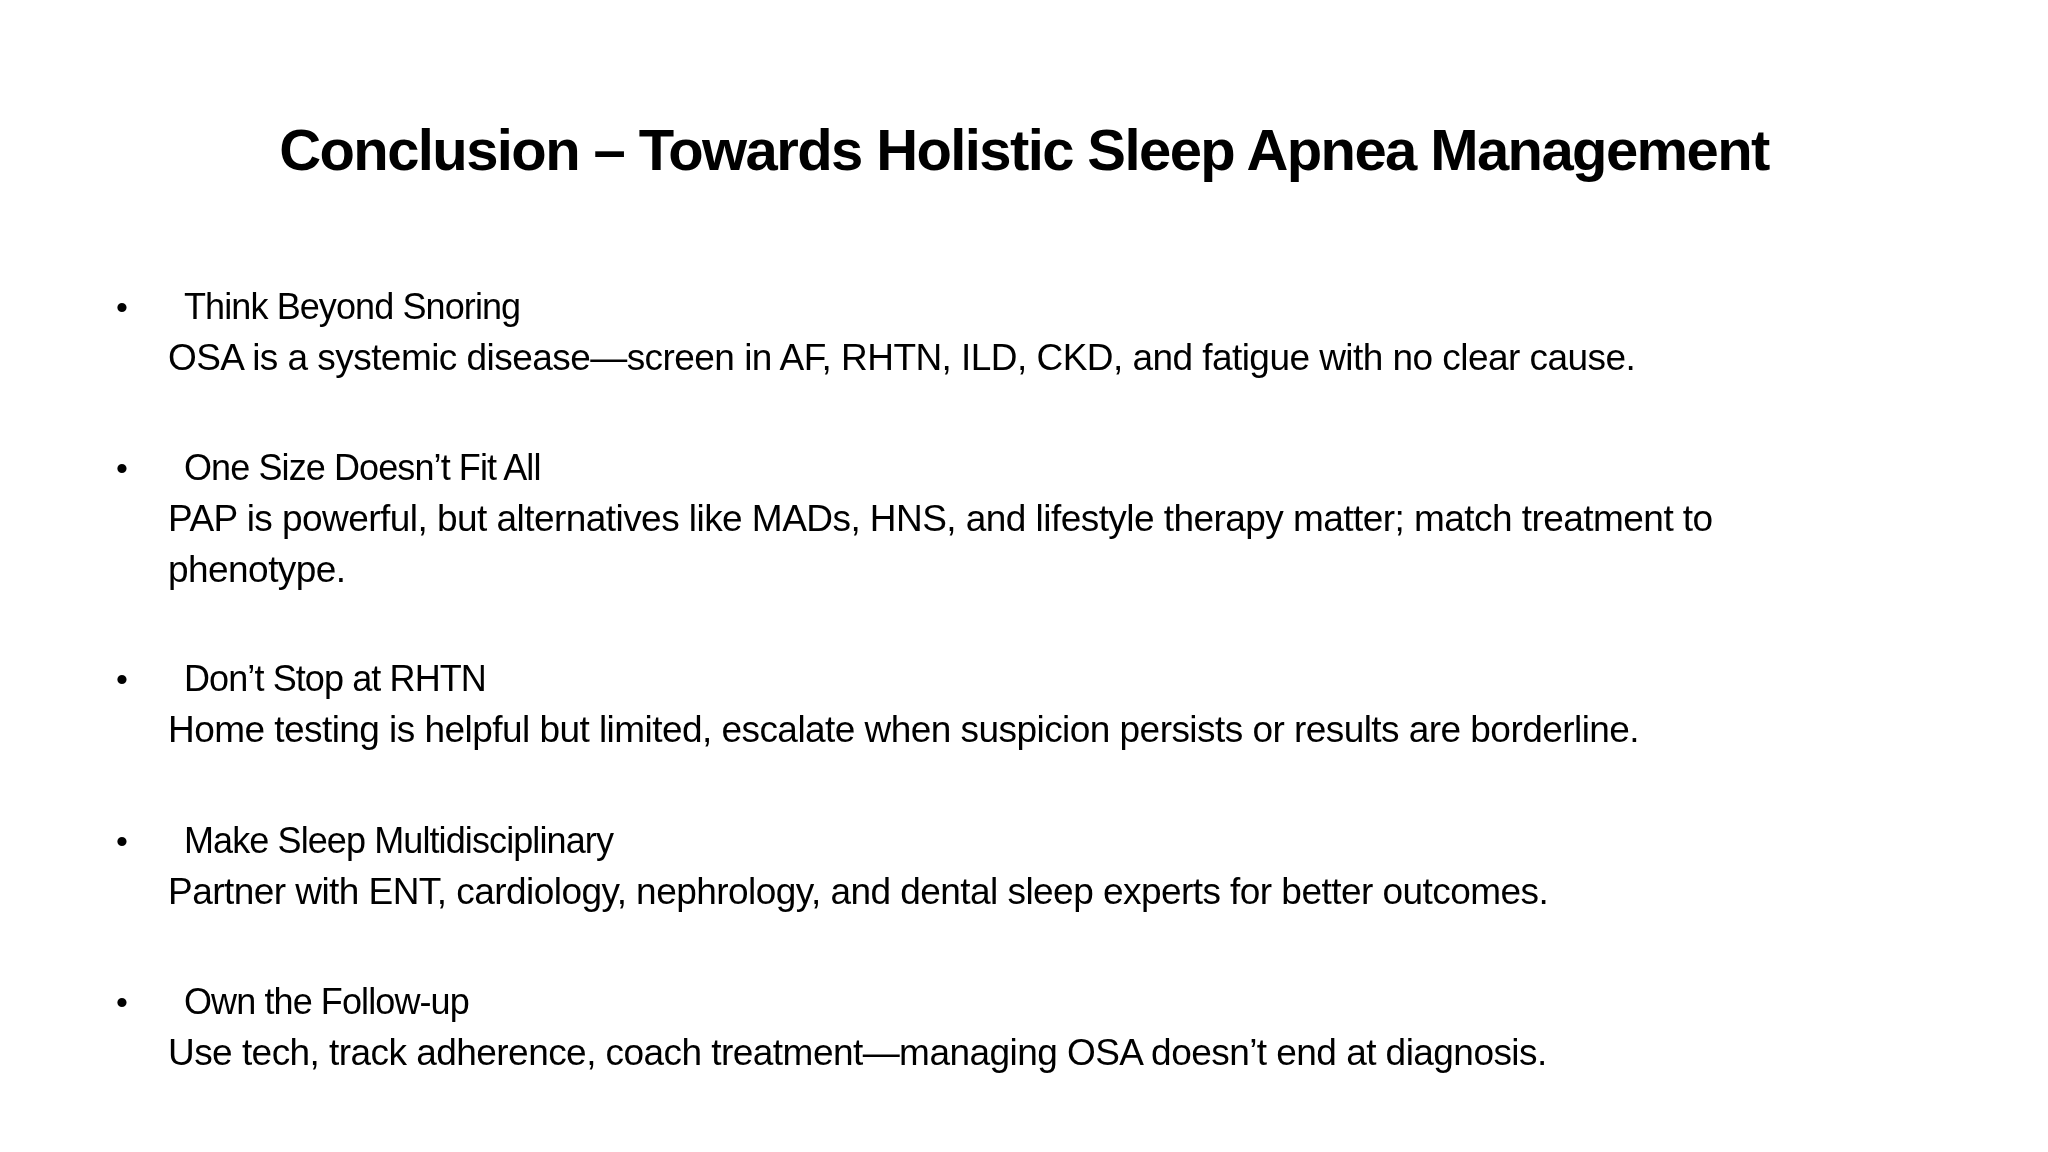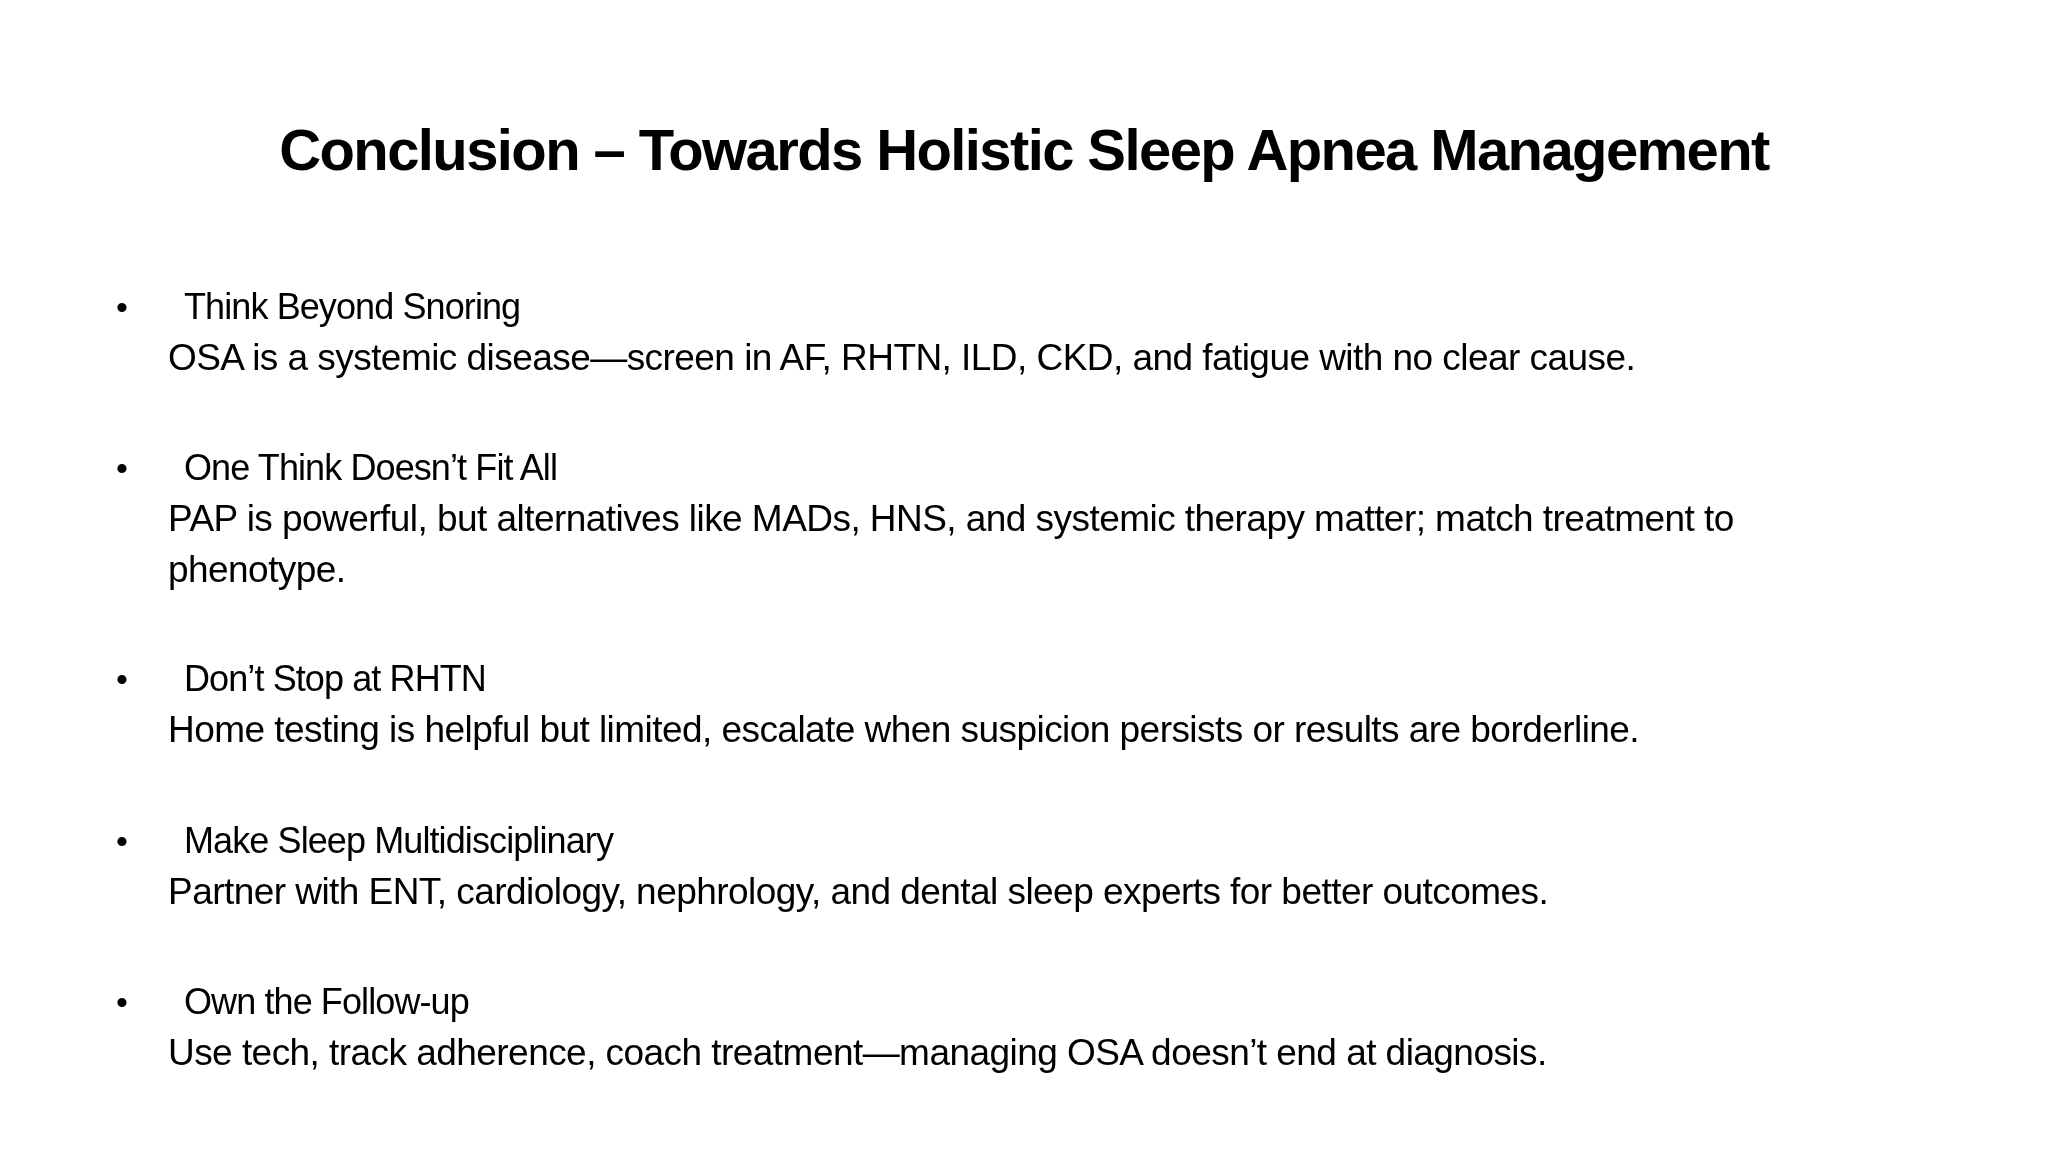--- a/index.html
+++ b/index.html
@@ -87,22 +87,22 @@
   <ul class="bullets">
 
     <li class="item" style="top:282px;">
       <span class="bullet">•</span>
       <span class="heading">Think Beyond Snoring</span>
       <div class="body-text">OSA is a systemic disease—screen in AF, RHTN, ILD, CKD, and fatigue with no clear cause.</div>
     </li>
 
     <li class="item" style="top:443px;">
       <span class="bullet">•</span>
-      <span class="heading">One Think Doesn’t Fit All</span>
-      <div class="body-text">PAP is powerful, but alternatives like MADs, HNS, and systemic therapy matter; match treatment to phenotype.</div>
+      <span class="heading">One Size Doesn’t Fit All</span>
+      <div class="body-text">PAP is powerful, but alternatives like MADs, HNS, and lifestyle therapy matter; match treatment to phenotype.</div>
     </li>
 
     <li class="item" style="top:654px;">
       <span class="bullet">•</span>
       <span class="heading">Don’t Stop at RHTN</span>
       <div class="body-text">Home testing is helpful but limited, escalate when suspicion persists or results are borderline.</div>
     </li>
 
     <li class="item" style="top:816px;">
       <span class="bullet">•</span>

